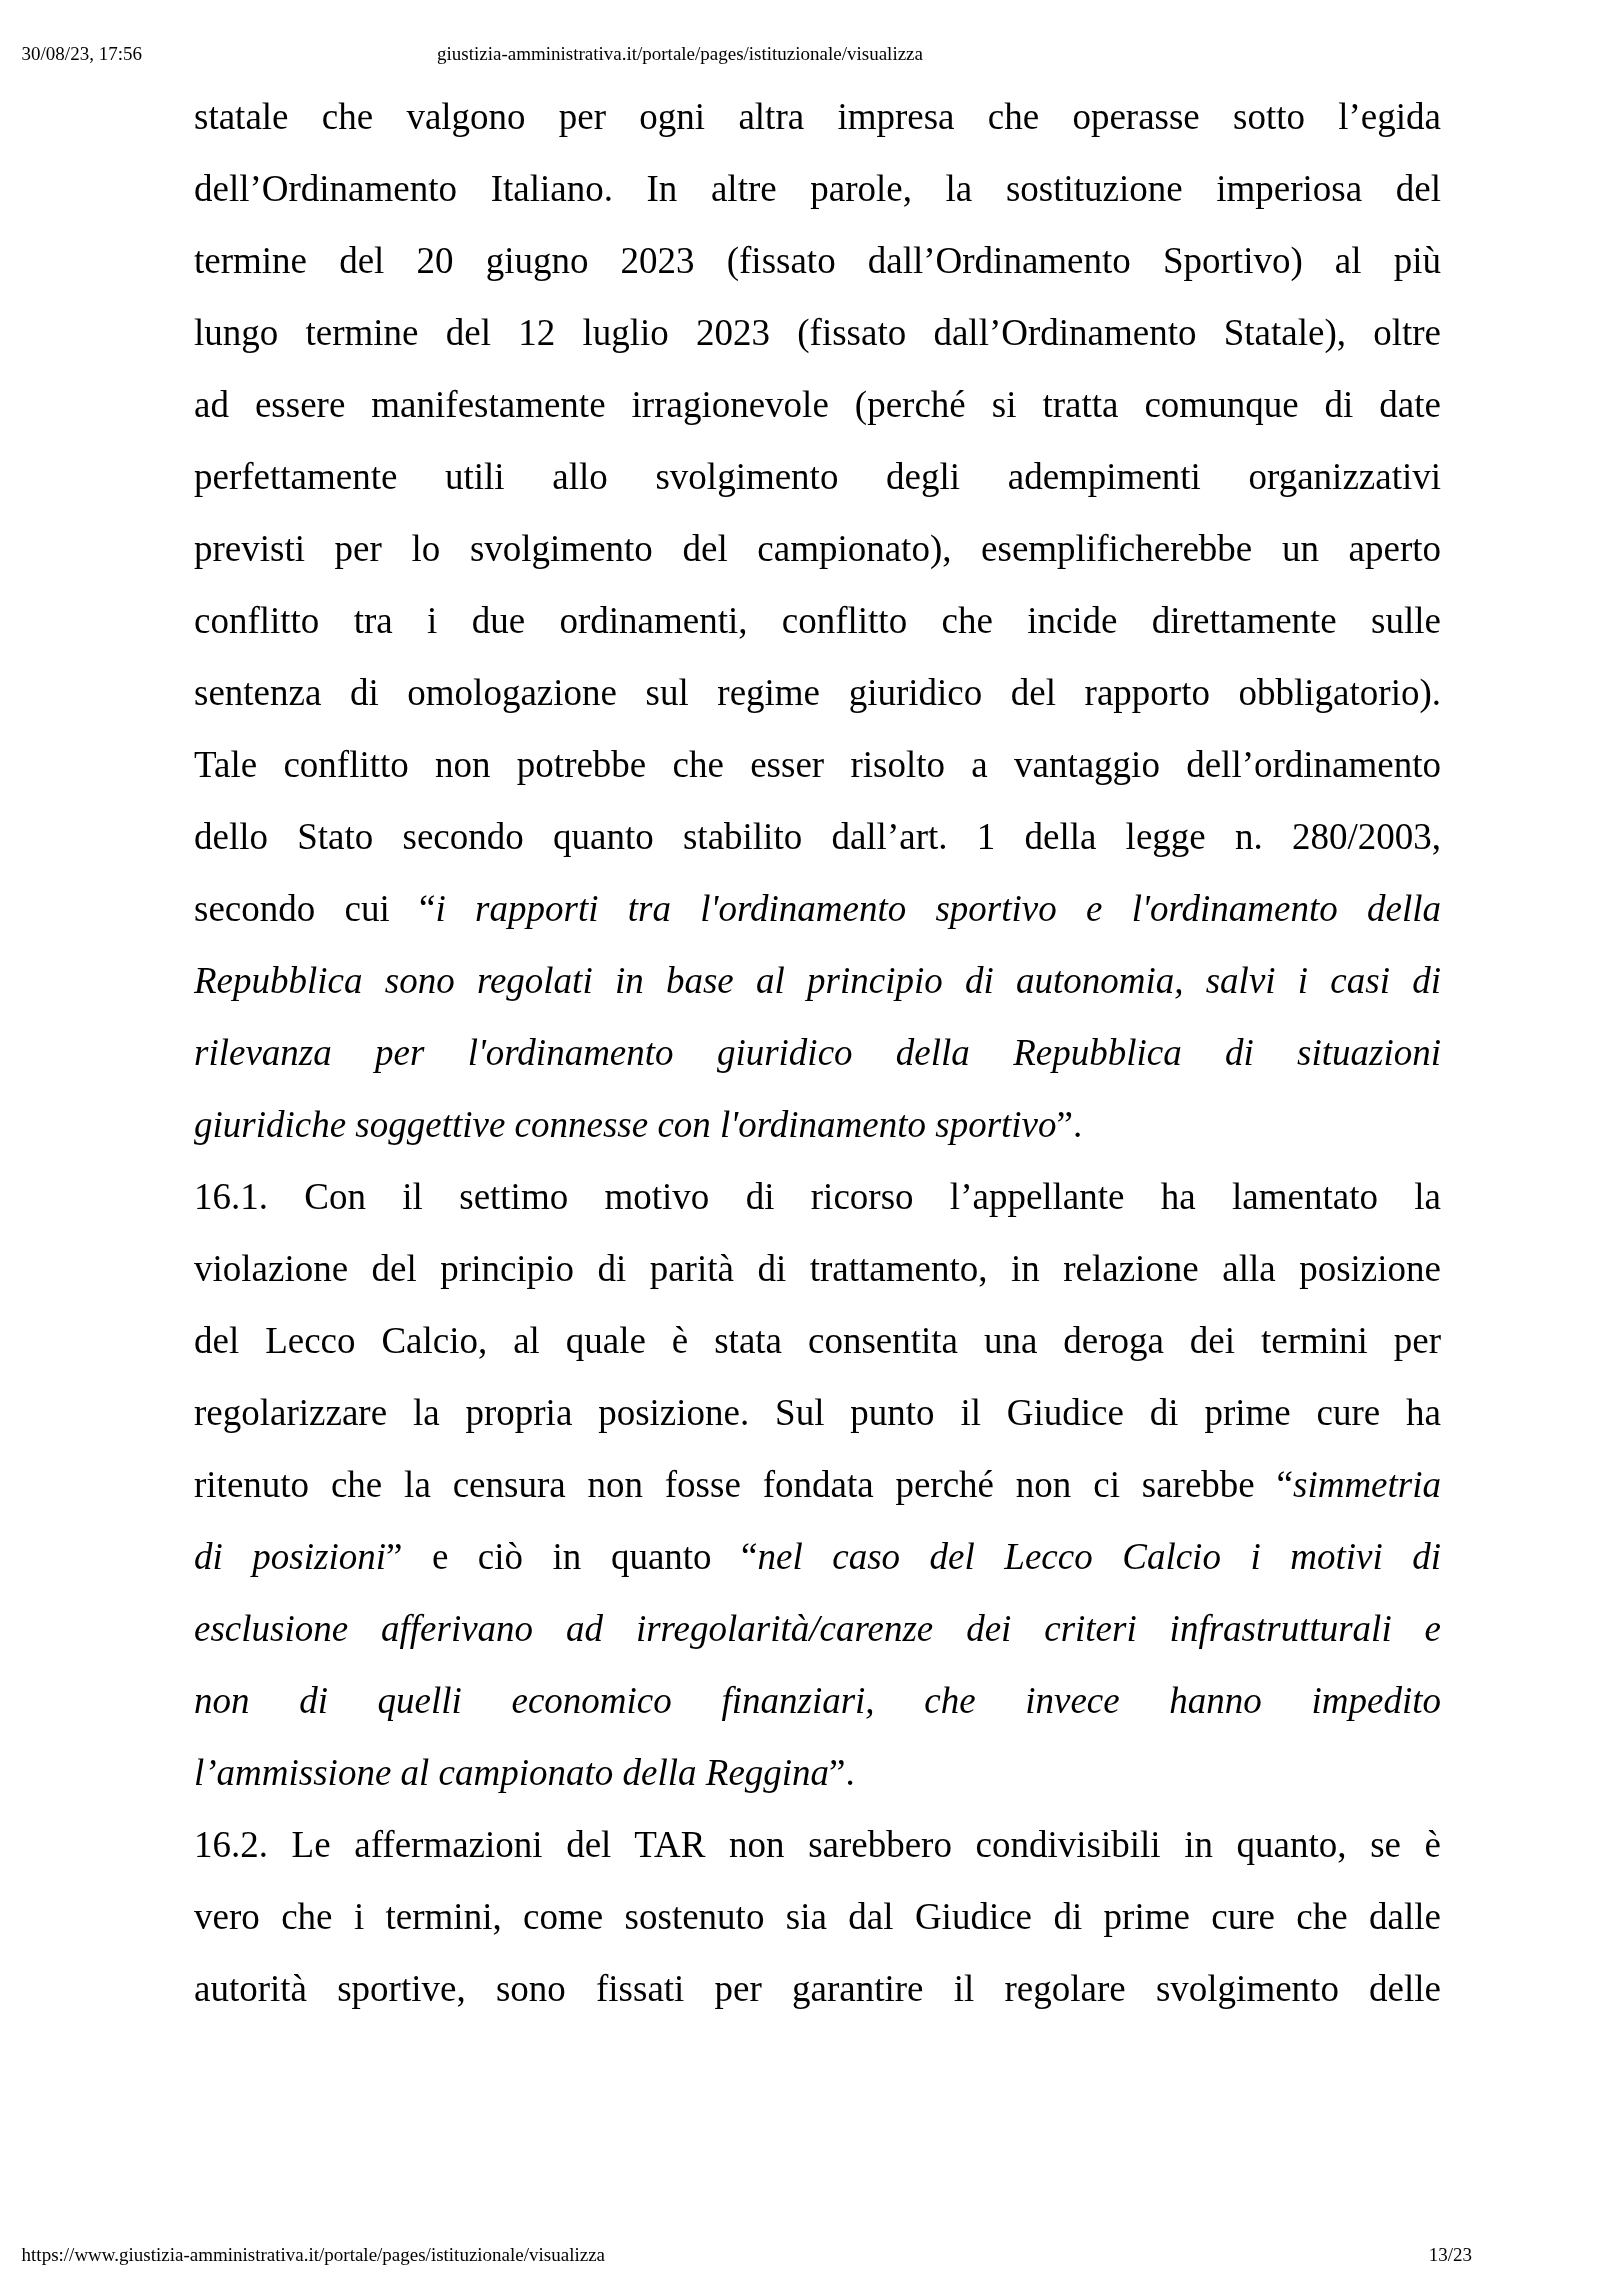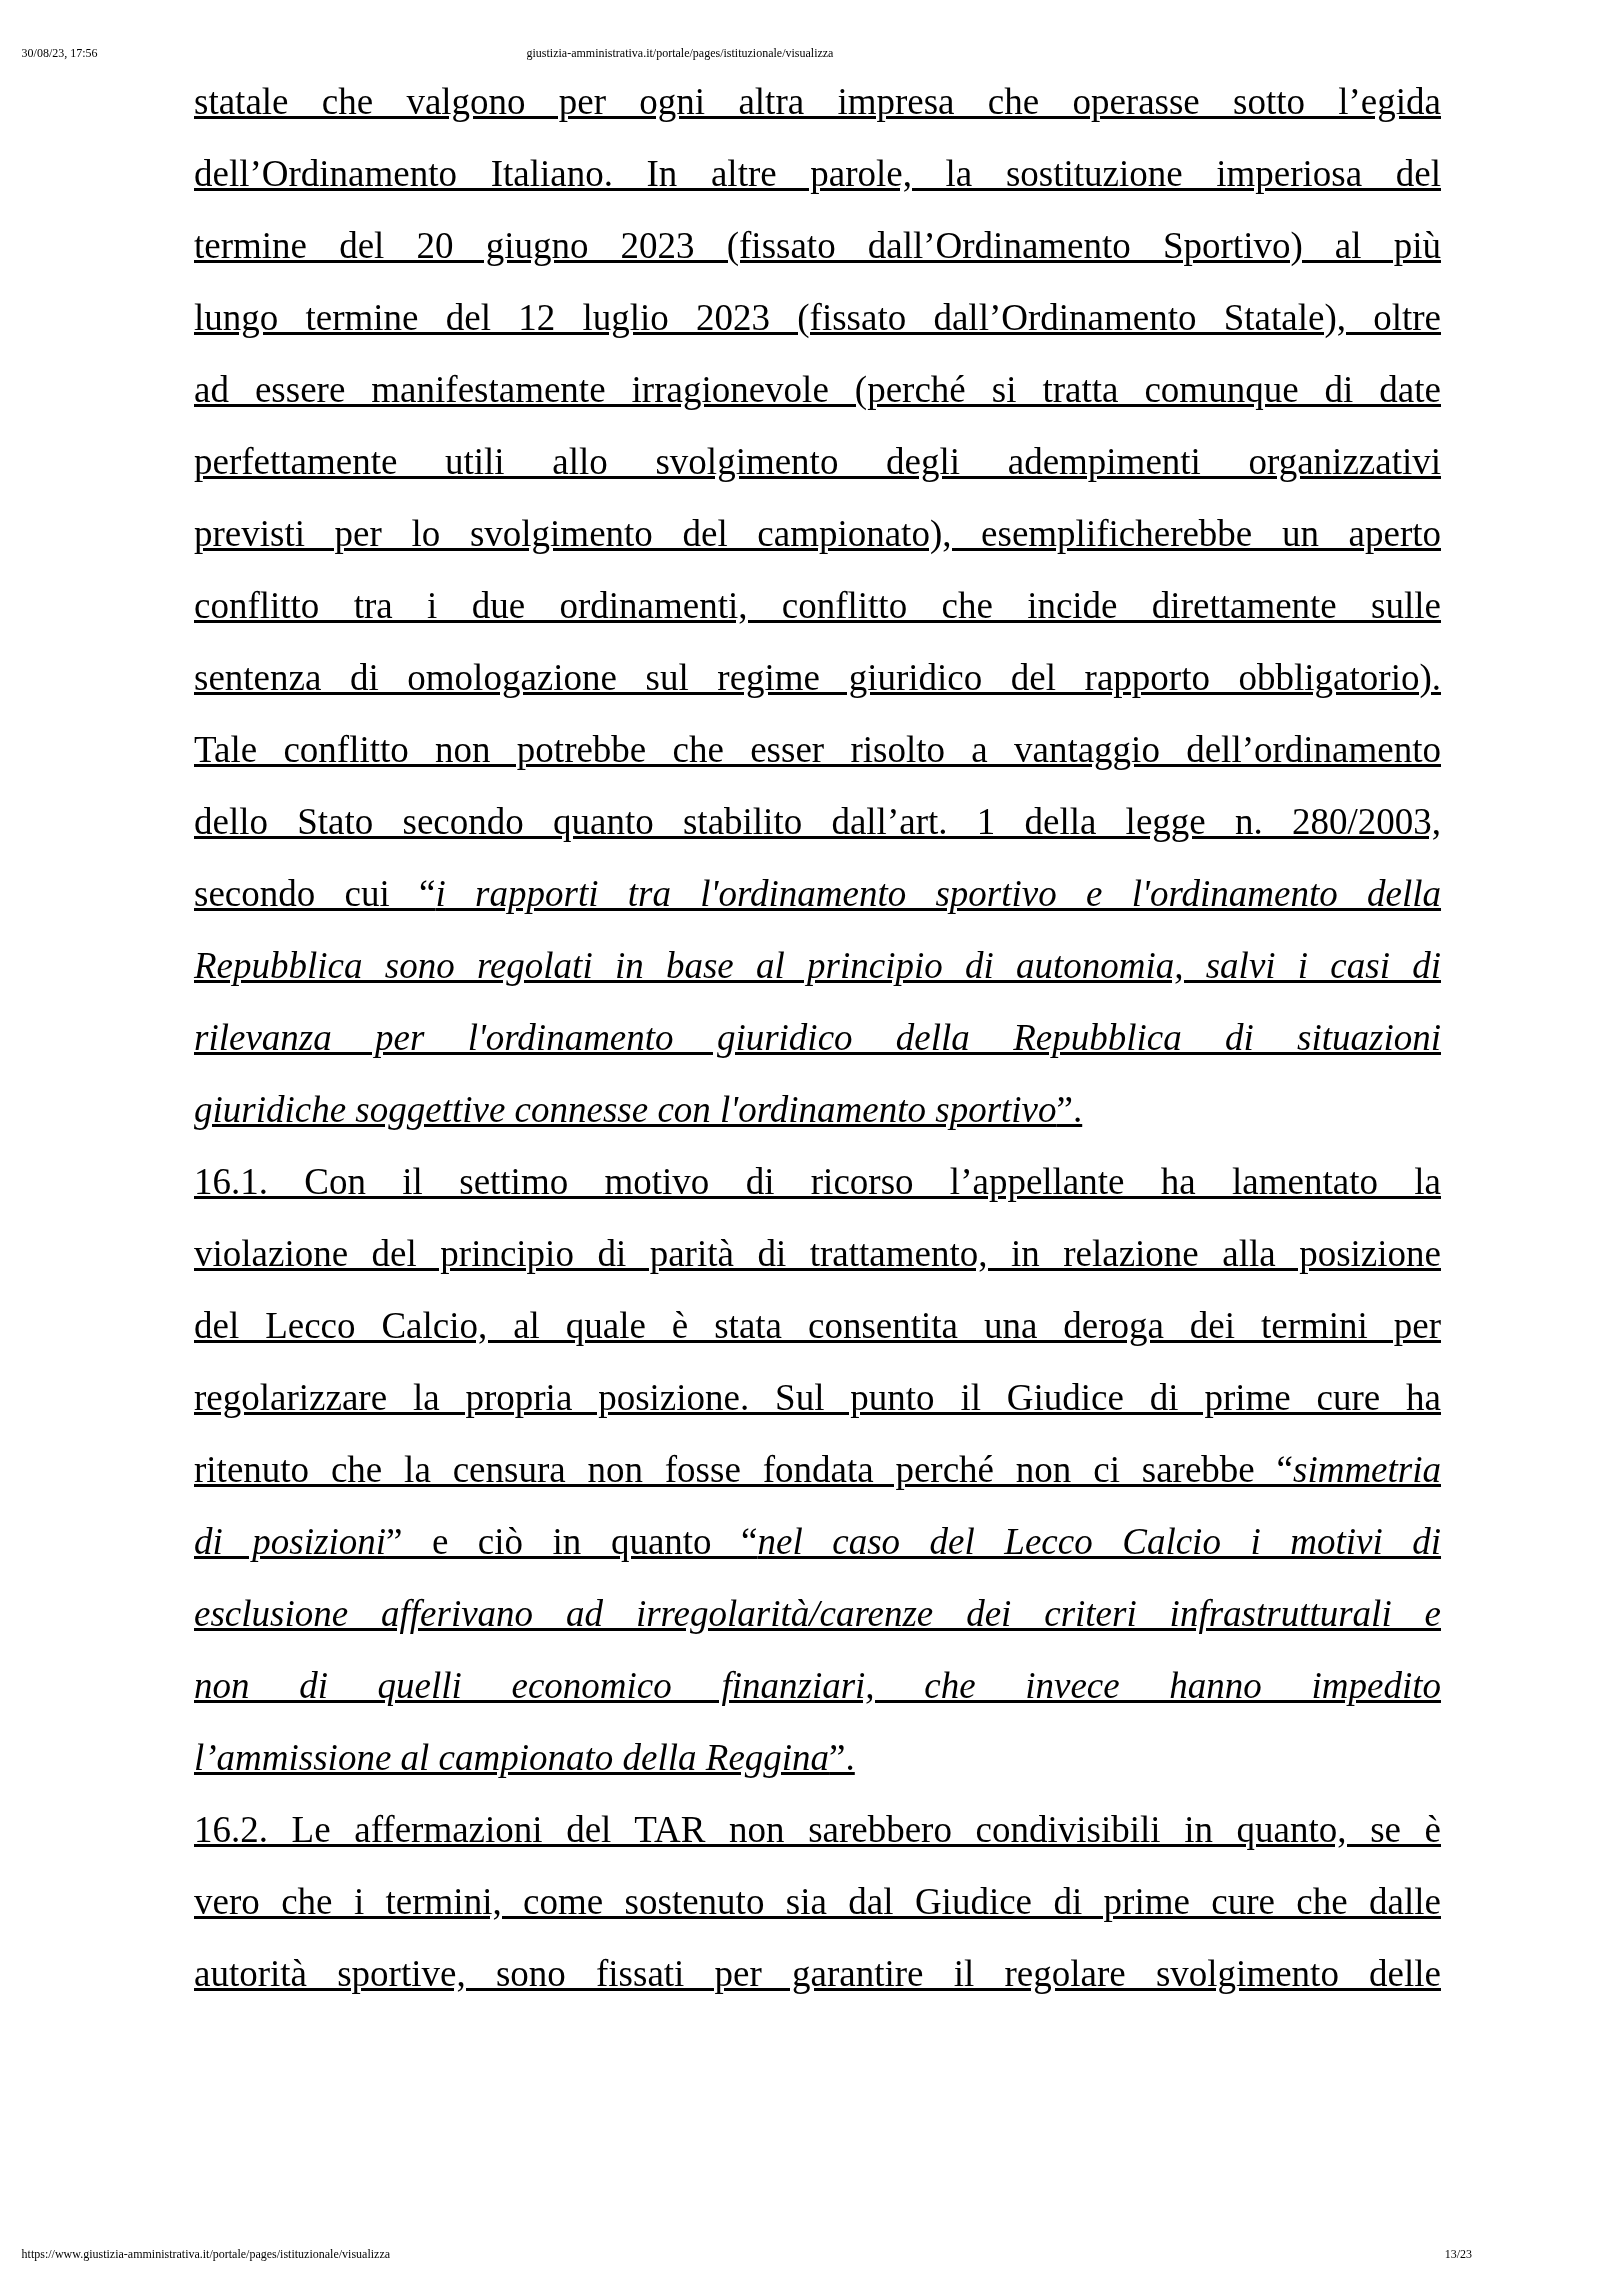--- a/index.html
+++ b/index.html
@@ -11,38 +11,37 @@
       width: 1620px;
       height: 2293px;
       position: relative;
       overflow: hidden;
       color: #000000;
       font-family: "Liberation Serif", "DejaVu Serif", serif;
     }
     .hdr {
       position: absolute;
       font-family: "Liberation Serif", "DejaVu Serif", serif;
-      font-size: 12px;
+      font-size: 19px;
       line-height: 21.6px;
       color: #000;
       white-space: nowrap;
     }
     #hdr-datetime { left: 21.6px; top: 43px; }
     #hdr-url { left: 0; width: 1360px; text-align: center; top: 43px; }
     #ftr-url { left: 21.6px; top: 2244px; }
     #ftr-page { right: 148px; top: 2244px; }
 
     .body-text {
       position: absolute;
       left: 194px;
       width: 1247px;
-      top: 66px;
+      top: 81px;
       font-size: 37px;
       line-height: 72px;
-      text-decoration: underline;
     }
     .line {
       display: block;
       height: 72px;
       white-space: nowrap;
       text-align: justify;
       text-align-last: justify;
       overflow: visible;
     }
     .line.last {

